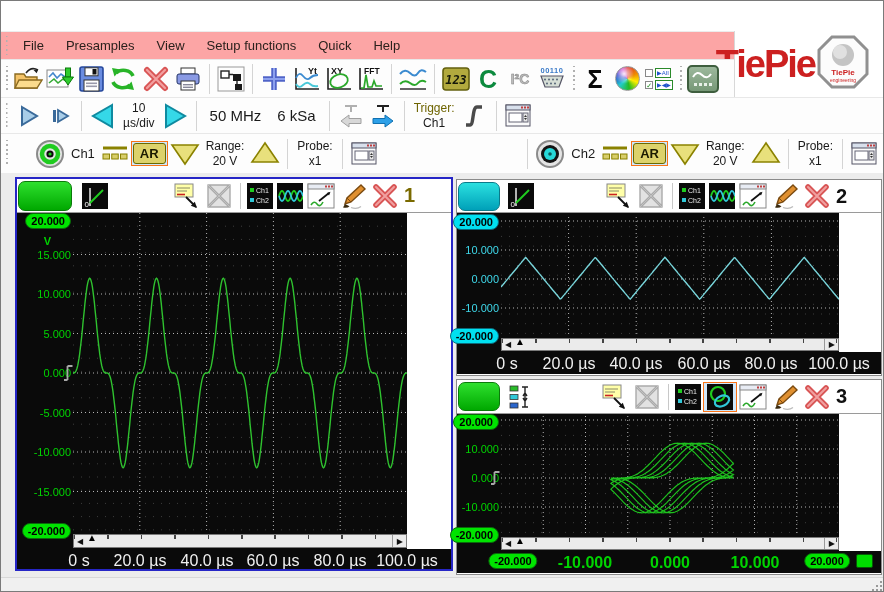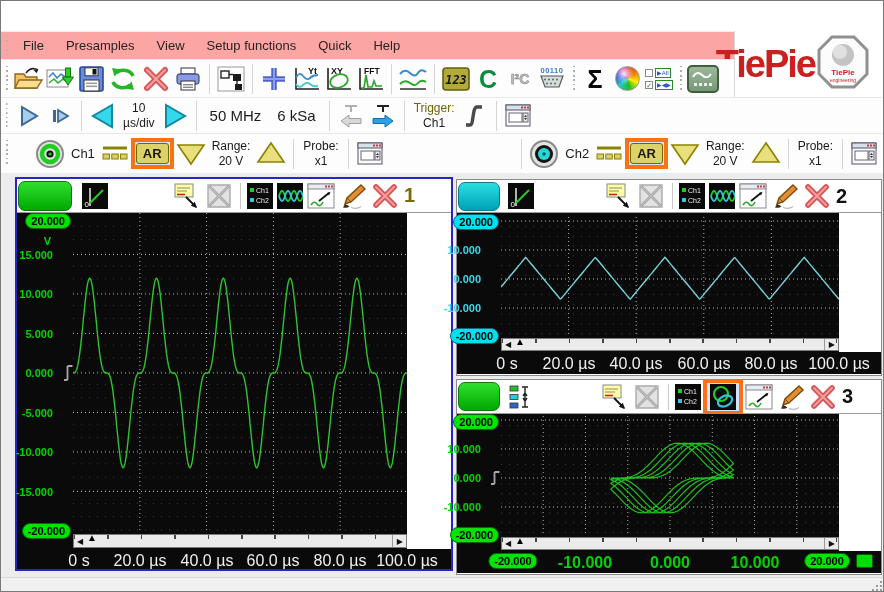--- a/index.html
+++ b/index.html
@@ -30,21 +30,21 @@
   .sep{width:1px;height:30px;background:#d4d4d4;margin:0 5px}
   .lbl2{display:flex;flex-direction:column;align-items:center;font-size:12px;line-height:15px;color:#1a1a1a;padding:0 4px}
   .olive{color:#6e6400}
   .plain{font-size:15px;color:#1a1a1a;padding:0 8px}
   .colorwheel{width:25px;height:25px;border-radius:50%;background:radial-gradient(circle at 35% 30%,rgba(255,255,255,.9),rgba(255,255,255,0) 45%),conic-gradient(#d33 0deg,#e80 60deg,#fe0 110deg,#2b2 170deg,#2cc 230deg,#23c 290deg,#c2c 330deg,#d33 360deg);border:1px solid #999}
   .sa{display:flex;flex-direction:column;gap:2px}
   .sarow{display:flex;align-items:center;gap:2px}
   .cb{width:8px;height:8px;border:1px solid #888;background:#fff;font-size:7px;line-height:7px;color:#1a8a1a;text-align:center}
   .chip{border:1px solid #2a8a2a;background:#fff;font-size:6px;line-height:8px;padding:0 1px;color:#2255cc;white-space:nowrap}
   .instricon{width:32px;height:28px;border:2px solid #3e5e3e;border-radius:5px;background:linear-gradient(#9cb89c,#779877);display:flex;align-items:center;justify-content:center}
-  .hlbox{background:#cfe6fa;border:4px solid #f97316;padding:1px;display:flex;align-items:center;justify-content:center}
+  .hlbox{background:#cfe6fa;border:1px solid #f97316;padding:1px;display:flex;align-items:center;justify-content:center}
   .arbtn{background:#ddd26a;border:1.5px solid #6a6a00;border-radius:3px;font-size:13px;font-weight:bold;color:#1a1a00;padding:3px 6px;line-height:1}
   .chname{font-size:13px;color:#1a1a1a;padding:0 4px}
   .qs-text{font-size:13px;color:#33222a;padding-left:4px}
 
   
   .logobox{position:absolute;left:733px;top:30px;width:151px;height:66px;background:#fff;border-left:1px solid #d8d8d8;display:flex;align-items:center;justify-content:flex-end;padding-right:15px}
   .brand{font-family:"Liberation Sans",sans-serif;font-weight:bold;font-size:38px;color:#cc2020;letter-spacing:-2px;margin-right:1px}
 
   
   .main{position:absolute;left:0;top:172px;width:884px;height:404px;background:#ececec}
@@ -61,21 +61,21 @@
   .p2 .corner,.p3 .corner{width:42px;height:29px;margin:0 6px 0 1px}
   .gi{display:flex;align-items:center;justify-content:center;margin:0 2px}
   .gsep{width:1px;height:26px;background:#c8c8c8;margin:0 4px}
   .gnum{font-size:20px;font-weight:bold;color:#111;margin-left:3px}
   .p1 .gnum{color:#7a6a00}
 
   .yaxis{position:absolute;background:#0a0a0a}
   .p1 .yaxis{left:0;top:34px;width:56px;height:336px}
   .p2 .yaxis{left:0;top:33px;width:44px;height:139px}
   .p3 .yaxis{left:0;top:34px;width:44px;height:137px}
-  .ylab{position:absolute;right:20px;font-size:11px;font-weight:bold;color:#00d400;height:16px;line-height:16px;white-space:nowrap}
+  .ylab{position:absolute;right:2px;font-size:11px;font-weight:normal;color:#00d400;height:16px;line-height:16px;white-space:nowrap}
   .cyl .ylab{color:#3fd8ea}
   .gpill{position:absolute;right:2px;background:#00e400;color:#000;border:1px solid #0a6a0a;border-radius:8px;font-size:11px;font-weight:bold;height:16px;line-height:14px;padding:0 5px;white-space:nowrap}
   .cyl .gpill{background:#00e0f0;border-color:#0a6a7a}
   .yunit{position:absolute;right:22px;font-size:11px;font-weight:bold;color:#00d400}
 
   .plot{position:absolute;background:#0a0a0a}
   .p1 .plot{left:56px;top:34px;width:334px;height:320px}
   .p2 .plot{left:44px;top:33px;width:338px;height:124px}
   .p3 .plot{left:44px;top:34px;width:338px;height:122px}
   .p2 .plot svg{margin-top:4px}.p3 .plot svg{margin-top:2px}

